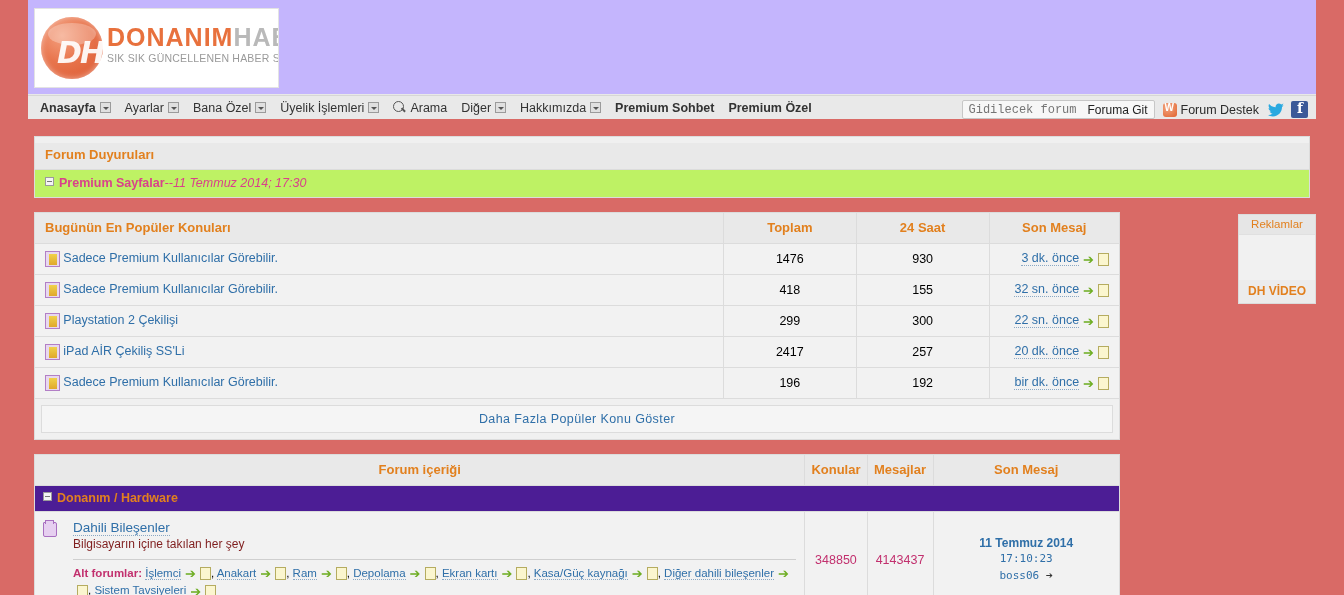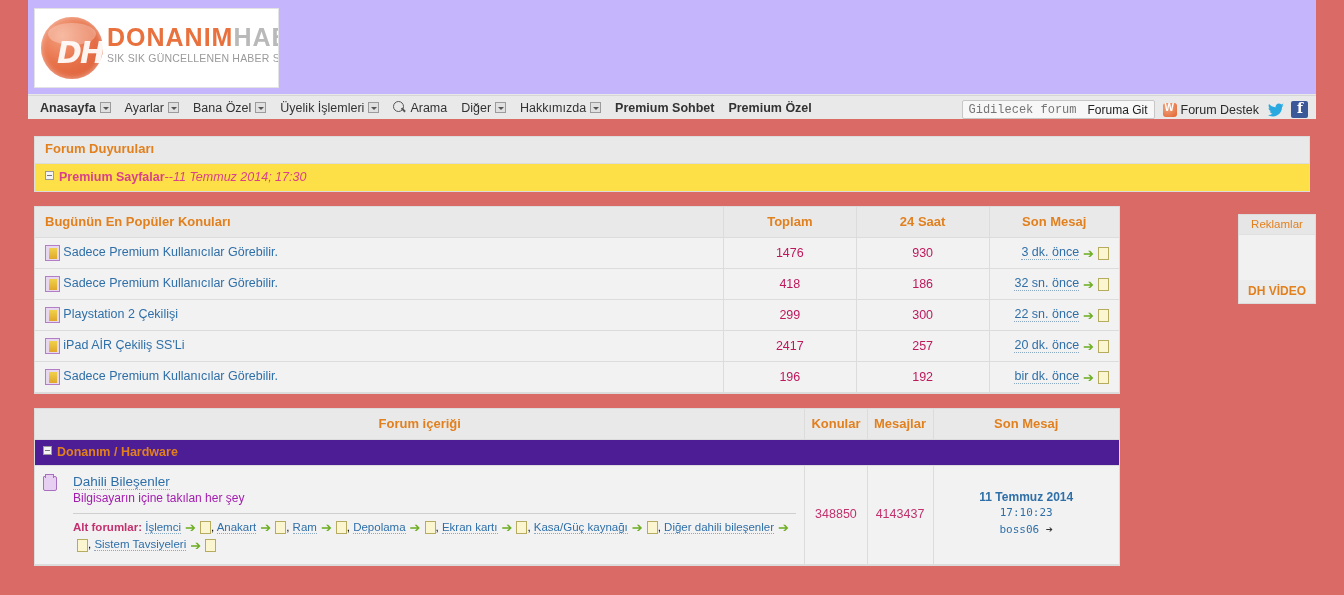--- a/index.html
+++ b/index.html
@@ -209,39 +209,40 @@
   }
   .panel-gap { height: 14px; }
 
   .panel-title {
     background: #e9e9e9;
     border-bottom: 1px solid #dcdcdc;
     color: #e2801e;
     font-weight: bold;
     font-size: 13px;
     padding: 4px 10px 7px 10px;
+    margin-top: 6px;
   }
   .collapse-box {
     display: inline-block;
     width: 9px; height: 9px;
     border: 1px solid #9b9b9b;
     background: #f4f4f4;
     margin-right: 5px;
     position: relative;
     top: -1px;
   }
   .collapse-box:after {
     content: "";
     position: absolute;
     left: 1px; top: 3px;
     width: 5px; height: 1px;
     background: #777;
   }
   .announce-row {
-    background: #fde047;
+    background: #bef264;
     padding: 6px 6px 7px 10px;
     font-size: 12.5px;
   }
   .announce-title { color: #d9428a; font-weight: bold; }
   .announce-date { color: #d9428a; font-style: italic; font-weight: normal; }
 
   
   table { border-collapse: collapse; width: 100%; }
   .pop-head th {
     background: #e9e9e9;
@@ -256,21 +257,21 @@
   .pop-row td {
     background: #f2f2f2;
     border-bottom: 1px solid #dcdcdc;
     border-left: 1px solid #dcdcdc;
     padding: 7px 10px;
     height: 28px;
   }
   .pop-row td:first-child { border-left: none; }
   .pop-title-cell { text-align: left; }
   .pop-link { color: #2f6fa8; font-size: 12.5px; }
-  .pop-num { text-align: center; color: #be185d; font-size: 12.5px; }
+  .pop-num { text-align: center; color: #000000; font-size: 12.5px; }
   .pop-last { text-align: right; white-space: nowrap; }
   .pop-last a {
     color: #2f6fa8;
     font-size: 12.5px;
     border-bottom: 1px dotted #8aa8c4;
   }
   .topic-ico {
     display: inline-block;
     width: 15px; height: 16px;
     background: #e8d8ef;
@@ -383,21 +384,21 @@
     background: #e6cff0;
     border: 1px solid #a86fc0;
     border-bottom: none;
   }
   .forum-name {
     color: #2f6fa8;
     font-size: 13.5px;
     border-bottom: 1px dotted #8aa8c4;
   }
   .forum-desc {
-    color: #a21caf;
+    color: #7f1d1d;
     font-size: 12px;
     margin-top: 2px;
   }
   .sub-sep {
     border-top: 1px solid #cfcfcf;
     margin: 8px 0 5px 0;
   }
   .sub-line { font-size: 11.5px; line-height: 17px; }
   .sub-label { color: #c2306e; font-weight: bold; }
   .sub-link { color: #2f6fa8; border-bottom: 1px dotted #8aa8c4; }
@@ -522,21 +523,21 @@
           <td class="pop-last">
             <a href="#">3 dk. önce</a><span class="arrow-green">➔</span><span class="msg-ico"></span>
           </td>
         </tr>
         <tr class="pop-row">
           <td class="pop-title-cell">
             <span class="topic-ico"></span>
             <a class="pop-link" href="#">Sadece Premium Kullanıcılar Görebilir.</a>
           </td>
           <td class="pop-num">418</td>
-          <td class="pop-num">186</td>
+          <td class="pop-num">155</td>
           <td class="pop-last">
             <a href="#">32 sn. önce</a><span class="arrow-green">➔</span><span class="msg-ico"></span>
           </td>
         </tr>
         <tr class="pop-row">
           <td class="pop-title-cell">
             <span class="topic-ico"></span>
             <a class="pop-link" href="#">Playstation 2 Çekilişi</a>
           </td>
           <td class="pop-num">299</td>
@@ -562,20 +563,23 @@
             <a class="pop-link" href="#">Sadece Premium Kullanıcılar Görebilir.</a>
           </td>
           <td class="pop-num">196</td>
           <td class="pop-num">192</td>
           <td class="pop-last">
             <a href="#">bir dk. önce</a><span class="arrow-green">➔</span><span class="msg-ico"></span>
           </td>
         </tr>
       </tbody>
     </table>
+    <div class="more-row">
+      <a href="#">Daha Fazla Popüler Konu Göster</a>
+    </div>
   </div>
 
   <div class="panel-gap"></div>
   <div class="panel" style="width:1086px;">
     <table>
       <thead>
         <tr class="fc-head">
           <th style="width:770px">Forum içeriği</th>
           <th style="width:62px">Konular</th>
           <th style="width:66px">Mesajlar</th>

